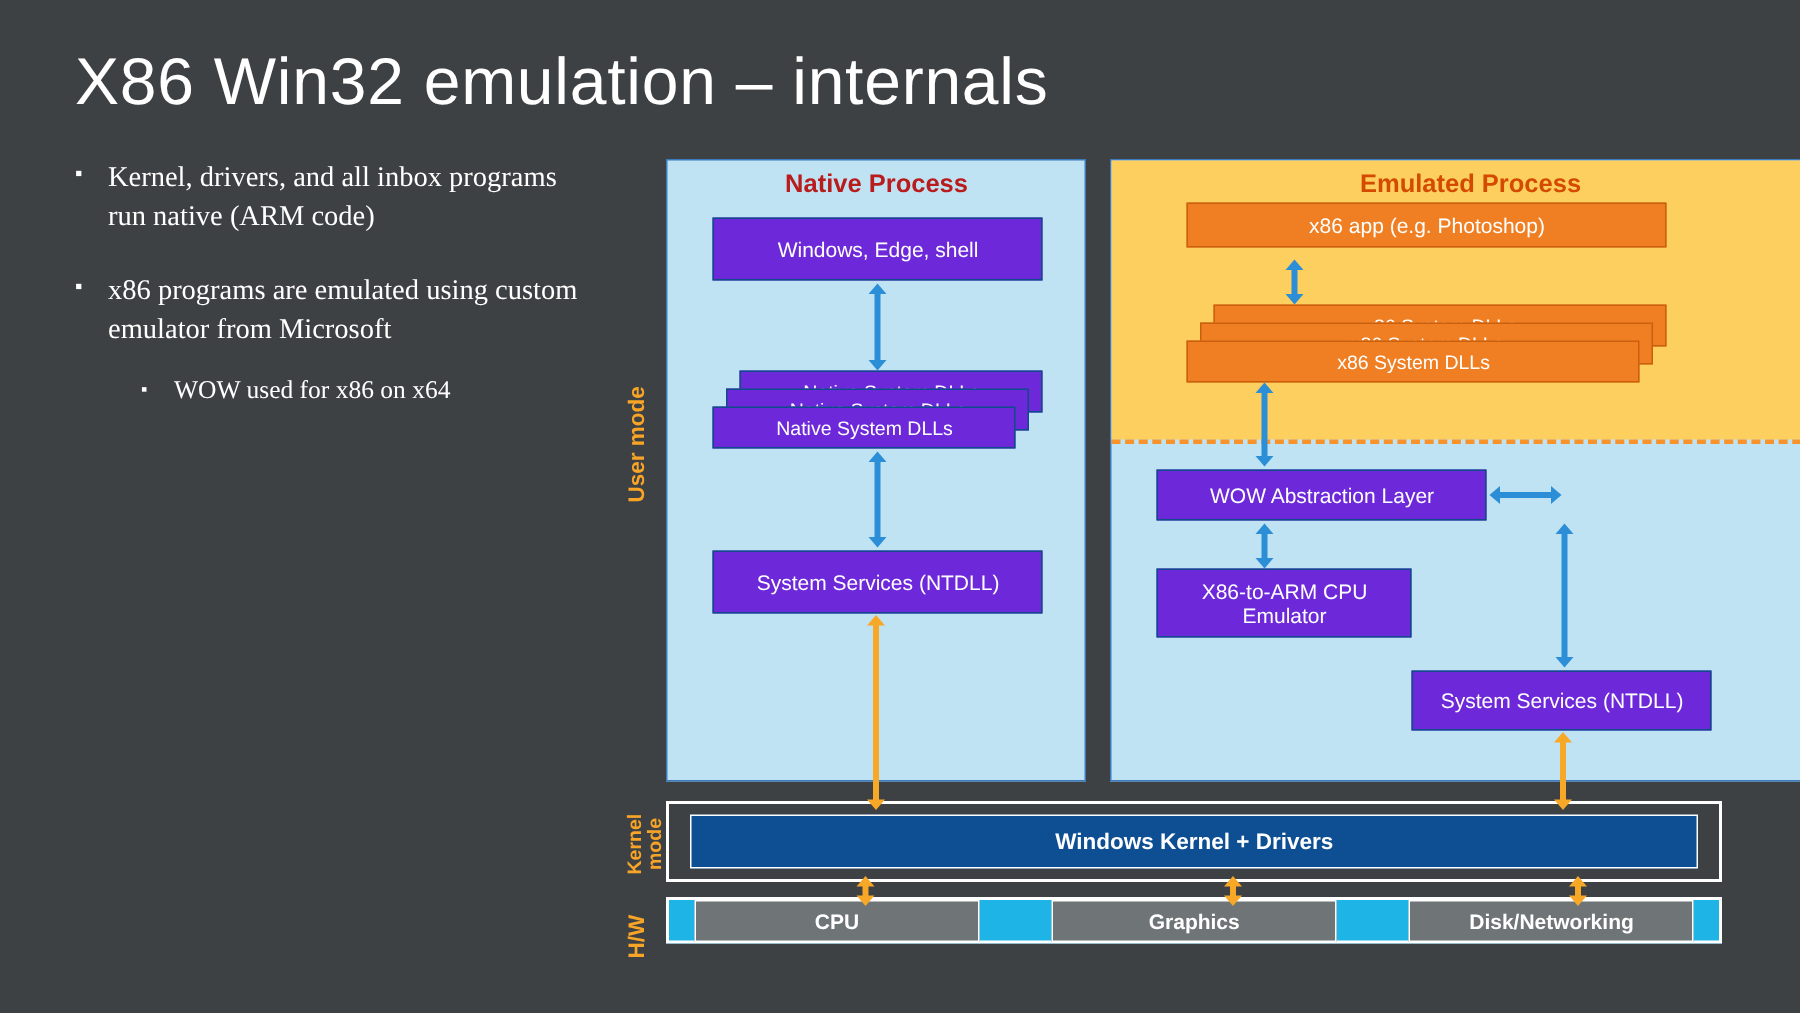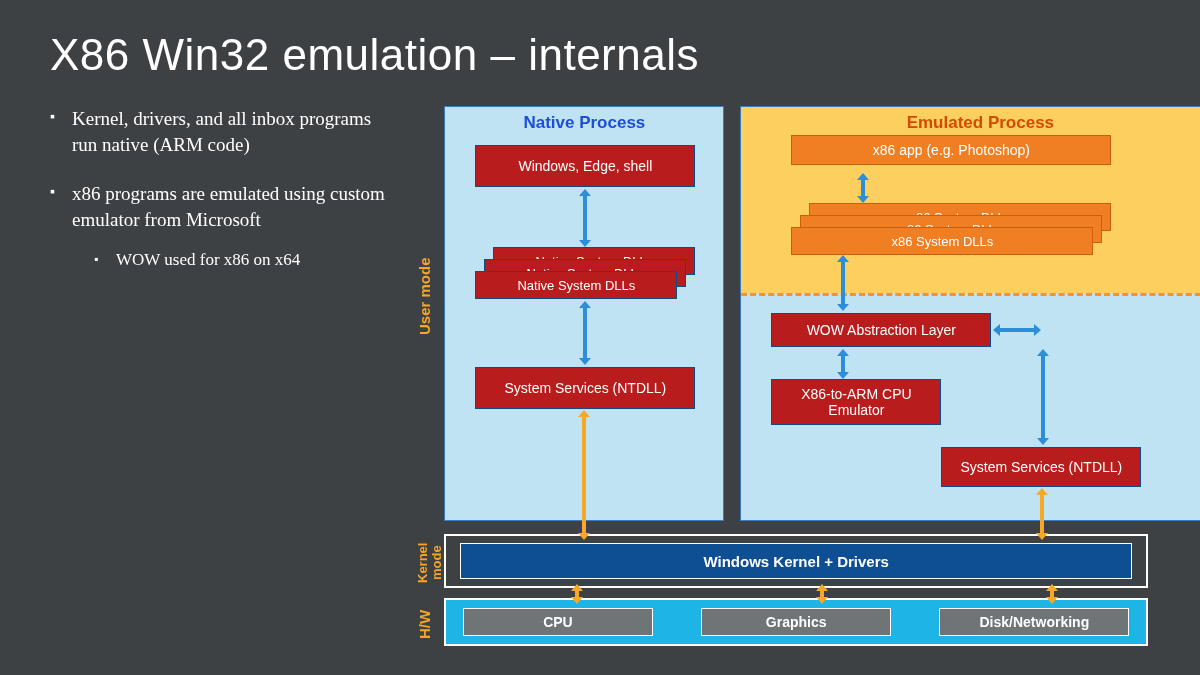--- a/index.html
+++ b/index.html
@@ -35,45 +35,45 @@
   .vlabel.kernel { left: -4px; top: 432px; height: 50px; font-size: 13px; line-height: 1.05; }
   .vlabel.hw     { left: -4px; top: 498px; height: 40px; }
   .rlabel { position: absolute; color: #f7a427; font-weight: 600; font-size: 15px; writing-mode: vertical-rl; text-align: center; }
   .rlabel.x86    { right: -4px; top: 30px;  height: 130px; }
   .rlabel.native { right: -4px; top: 230px; height: 180px; }
 
   
   .panel { position: absolute; border: 1px solid #3b7bbf; }
   .panel .hdr { text-align: center; font-weight: 700; font-size: 17px; padding: 6px 0 4px; }
   .native-col { left: 24px; top: 0; width: 280px; height: 415px; background: #bfe3f2; }
-  .native-col .hdr { color: #1d4ed8; }
+  .native-col .hdr { color: #b91c1c; }
   .emul-col   { left: 320px; top: 0; width: 480px; height: 415px; background: #bfe3f2; }
   .emul-top   { position: absolute; left: 0; top: 0; right: 0; height: 186px; background: #fccf5e; }
   .emul-col .hdr { color: #d44a00; position: relative; z-index: 2; }
   .emul-dash  { position: absolute; left: 0; right: 0; top: 186px; border-top: 3px dashed #f7932a; z-index: 3; }
 
   
   .box { position: absolute; text-align: center; color: #fff; font-size: 14px; font-weight: 400; display: flex; align-items: center; justify-content: center; padding: 4px 8px; }
-  .blue   { background: #b91c1c; border: 1px solid #0d4b8a; }
+  .blue   { background: #6d28d9; border: 1px solid #0d4b8a; }
   .orange { background: #f07f24; border: 1px solid #c9600d; }
   .dark   { background: #0e4f94; border: 1px solid #fff; }
   .grey   { background: #6f7476; border: 1px solid #fff; font-weight: 600; }
 
   
   .stack { position: absolute; }
   .stack .card { position: absolute; height: 28px; font-size: 13px; display: flex; align-items: center; justify-content: center; white-space: nowrap; }
   .stack .c1 { top: 0;  left: 18px; right: 0; }
   .stack .c2 { top: 12px; left: 9px;  right: 9px; }
   .stack .c3 { top: 24px; left: 0;  right: 18px; z-index: 3; }
 
   
   .row { position: absolute; left: 24px; right: 12px; border: 2px solid #fff; }
   .kernel-row { top: 428px; height: 54px; background: #3e4144; display:flex; align-items:center; justify-content:center; }
   .kernel-row .dark { position: relative; width: 96%; height: 36px; font-size: 15px; font-weight: 600; }
-  .hw-row { top: 492px; height: 48px; background: #1fb4e6; display:flex; align-items:center; justify-content:space-around; padding: 4px 14px; gap: 43px; }
+  .hw-row { top: 492px; height: 31px; background: #1fb4e6; display:flex; align-items:center; justify-content:space-around; padding: 4px 14px; gap: 43px; }
   .hw-row .grey { position: relative; width: 190px; height: 28px; font-size: 14px; }
 
   
   .arrow { position: absolute; background: #f7a827; z-index: 5; }
   .arrow.v { width: 4px; }
   .arrow.v::before, .arrow.v::after { content:""; position:absolute; left:50%; transform:translateX(-50%); border-left:6px solid transparent; border-right:6px solid transparent; }
   .arrow.v::before { top:-6px; border-bottom:7px solid #f7a827; }
   .arrow.v::after  { bottom:-6px; border-top:7px solid #f7a827; }
   .arrow-blue { background:#2b8ed6; }
   .arrow-blue.v::before { border-bottom-color:#2b8ed6; }

